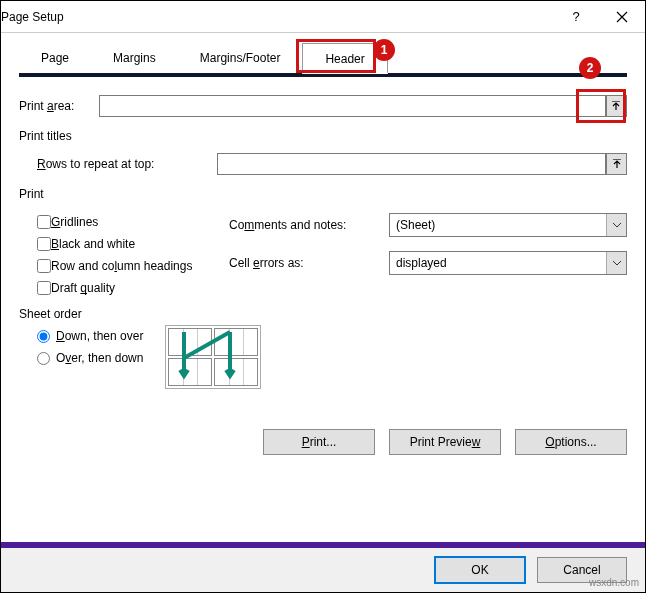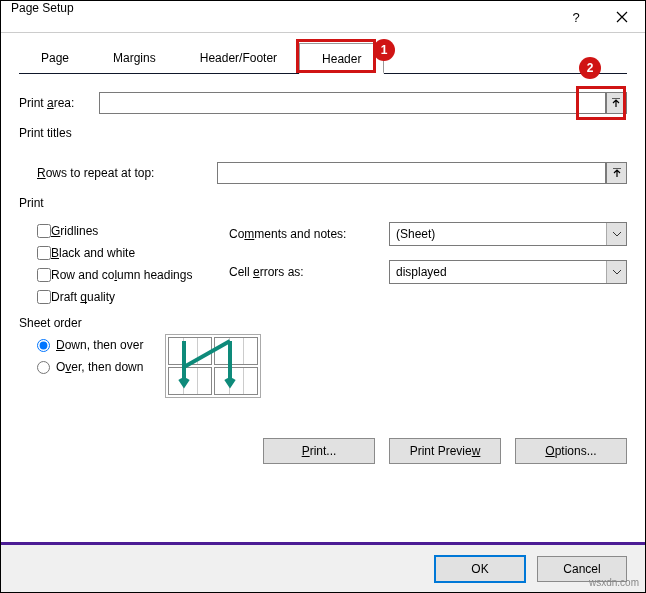--- a/index.html
+++ b/index.html
@@ -1,27 +1,27 @@
 <!DOCTYPE html>
 <html><head>
 <meta charset="utf-8">
 <style>
 * { box-sizing: border-box; font-family: "Segoe UI", Tahoma, sans-serif; }
 body { margin: 0; background: #fff; font-size: 12px; color: #000; }
 .window { width: 646px; height: 593px; border: 1px solid #000; position: relative; background: #fff; }
-.titlebar { height: 32px; display: flex; padding-left: 10px; border-bottom: 1px solid #ccc; }
+.titlebar { height: 32px; display: flex; align-items: center; border-bottom: 1px solid #ccc; }
 .titlebar .title { flex: 1; font-size: 12px; }
 .titlebar .tbtn { width: 46px; height: 32px; display: flex; align-items: center; justify-content: center; font-size: 13px; }
 .content { padding: 10px 18px 12px 18px; position: relative; }
-.tabs { display: flex; border-bottom: 1px solid #0f172a; position: relative; }
+.tabs { display: flex; border-bottom: 4px solid #0f172a; position: relative; }
 .tab { padding: 8px 22px 6px 22px; font-size: 12px; cursor: pointer; }
 .tab.active { border-top: 1px solid #999; border-left: 1px solid #999; border-right: 1px solid #999; border-bottom: 2px solid #fff; margin-bottom: -1px; background: #fff; }
 .tab-highlight { position: absolute; border: 3px solid #d01414; pointer-events: none; }
 .badge { position: absolute; width: 22px; height: 22px; border-radius: 50%; background: #d01414; color: #fff; font-weight: bold; font-size: 12px; display: flex; align-items: center; justify-content: center; pointer-events: none; }
-.row { display: flex; align-items: center; margin-top: 22px; }
+.row { display: flex; align-items: center; margin-top: 10px; }
 .row label { font-size: 12px; }
 .input-wrap { flex: 1; display: flex; }
 input[type=text] { width: 100%; height: 22px; border: 1px solid #7a7a7a; padding: 0 4px; font-size: 12px; }
 .collapse-btn { width: 22px; height: 22px; border: 1px solid #7a7a7a; background: #e1e1e1; display: flex; align-items: center; justify-content: center; margin-left: 0; cursor: pointer; }
 .collapse-btn svg { width: 10px; height: 10px; }
 .group-label { font-size: 12px; margin-top: 12px; color: #000; }
 .indent { padding-left: 18px; }
 .checkbox-row { display: flex; align-items: center; margin-top: 8px; gap: 0; }
 .checkbox-row input[type=checkbox] { width: 14px; height: 14px; margin: 0; }
 .print-grid { display: flex; margin-top: 6px; }
@@ -33,21 +33,21 @@
 .dd-arrow { position: absolute; right: 0; top: 0; width: 20px; height: 100%; border-left: 1px solid #aaa; background: #e1e1e1; display: flex; align-items: center; justify-content: center; }
 .radio-row { display: flex; align-items: center; margin-top: 8px; gap: 6px; }
 .radio-row input[type=radio] { margin: 0; }
 .pageorder { display:flex; align-items:flex-start; }
 .po-diagram { margin-left: 22px; margin-top:4px; border: 1px solid #aaa; padding: 2px; display:grid; grid-template-columns: repeat(2, 44px); grid-template-rows: repeat(2, 28px); gap:2px; position: relative; background:#fff; }
 .po-cell { border:1px solid #888; background:#fff; display:flex; }
 .po-cell span { flex:1; border-right:1px solid #ccc; }
 .po-cell span:last-child { border-right:none; }
 .lower-btns { display:flex; justify-content:flex-end; gap:14px; margin-top: 40px; }
 .btn { min-width: 112px; height: 26px; border: 1px solid #8a8a8a; background: #e1e1e1; display:flex; align-items:center; justify-content:center; font-size:12px; cursor:pointer; }
-.footer { position:absolute; bottom:0; left:0; right:0; height:50px; background:#f0f0f0; border-top:3px solid #4c1d95; display:flex; align-items:center; justify-content:flex-end; gap:12px; padding-right:18px; }
+.footer { position:absolute; bottom:0; left:0; right:0; height:50px; background:#f0f0f0; border-top:6px solid #4c1d95; display:flex; align-items:center; justify-content:flex-end; gap:12px; padding-right:18px; }
 .btn.primary { background:#e1e1e1; border:1px solid #0078d7; outline:1px solid #0078d7; }
 .watermark { position:absolute; right:6px; bottom:4px; font-size:10px; color:#888; }
 .und { text-decoration: underline; text-decoration-skip-ink: none; }
 </style>
 </head>
 <body>
 
 <div class="window">
 
   <div class="titlebar">
@@ -57,21 +57,21 @@
       <svg width="12" height="12" viewBox="0 0 12 12">
           <path d="M1 1 L11 11 M11 1 L1 11" stroke="#000" stroke-width="1.2" fill="none"></path>
         </svg>
     </div>
   </div>
 
   <div class="content">
     <div class="tabs">
       <div class="tab">Page</div>
       <div class="tab">Margins</div>
-      <div class="tab">Header/Footer</div>
+      <div class="tab">Margins/Footer</div>
       <div class="tab active">Header</div>
       <div class="tab-highlight" style="left:277px; top:-4px; width:80px; height:34px;"></div>
     </div>
     <div class="badge" style="left:372px; top:6px;">1</div>
     <div class="badge" style="left:578px; top:24px;">2</div>
 
     <div class="row" style="margin-top:18px; position:relative;">
       <label style="width:80px;">Print <span class="und">a</span>rea:</label>
       <div class="input-wrap">
         <input type="text" style="">

